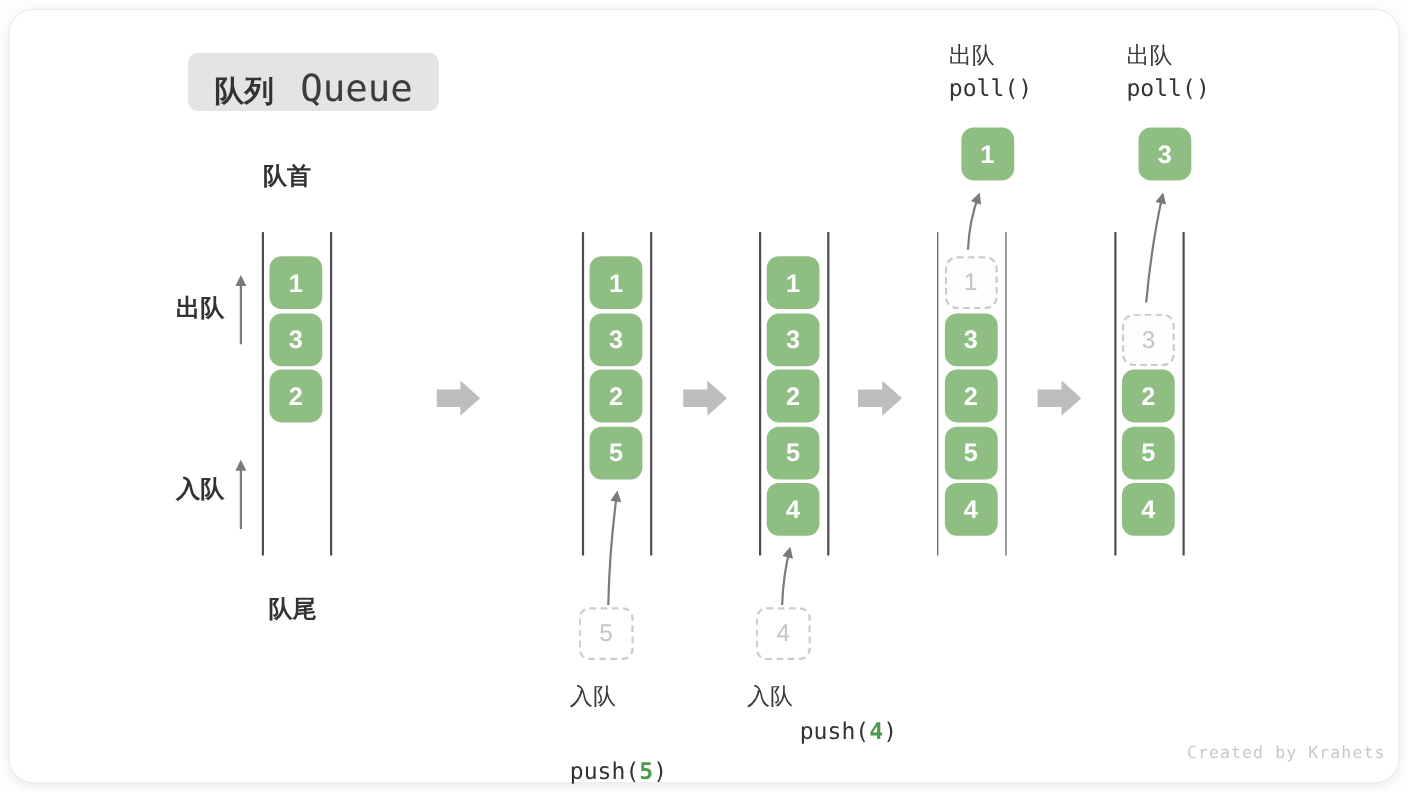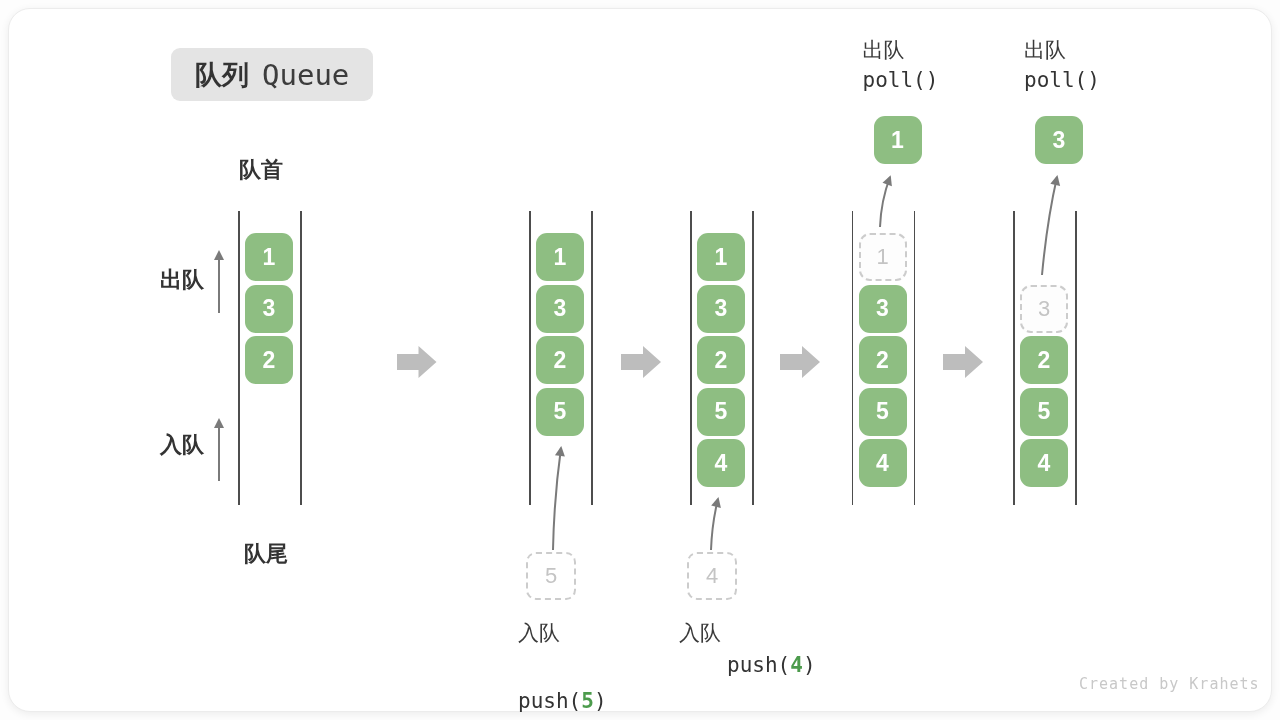--- a/index.html
+++ b/index.html
@@ -23,26 +23,26 @@
   }
   .card{
     position:absolute;left:8px;top:8px;width:1264px;height:704px;
     background:var(--card-bg);border-radius:22px;
     border:1px solid #ececec;
     box-shadow:0 2px 8px rgba(0,0,0,0.07);
   }
   .badge{
     position:absolute;left:162px;top:39px;height:53px;
     background:var(--badge-bg);border-radius:9px;
-    display:flex;align-items:center;padding:0 24px;gap:13px;
+    display:flex;align-items:flex-end;padding:0 24px;gap:24px;
   }
   .badge-zh{font-size:27px;font-weight:700;color:var(--text);}
-  .badge-en{font-size:29px;color:#3c3c3c;font-family:"DejaVu Sans Mono","Liberation Mono",monospace;}
+  .badge-en{font-size:34px;color:#3c3c3c;font-family:"DejaVu Sans Mono","Liberation Mono",monospace;}
   .lbl{position:absolute;font-size:22px;font-weight:700;color:var(--text);white-space:nowrap;}
-  .lbl-front{left:230px;top:146px;}
+  .lbl-front{left:230px;top:136px;}
   .lbl-rear{left:235px;top:530px;}
   .lbl-deq{left:151px;top:256px;}
   .lbl-enq{left:151px;top:421px;}
   .col-line{position:absolute;width:1.5px;background:var(--line);}
   .slot{
     position:absolute;width:48px;height:48px;border-radius:11px;
     display:flex;align-items:center;justify-content:center;
     font-size:23px;font-weight:700;
   }
   .slot.solid{background:var(--green);color:#ffffff;}

